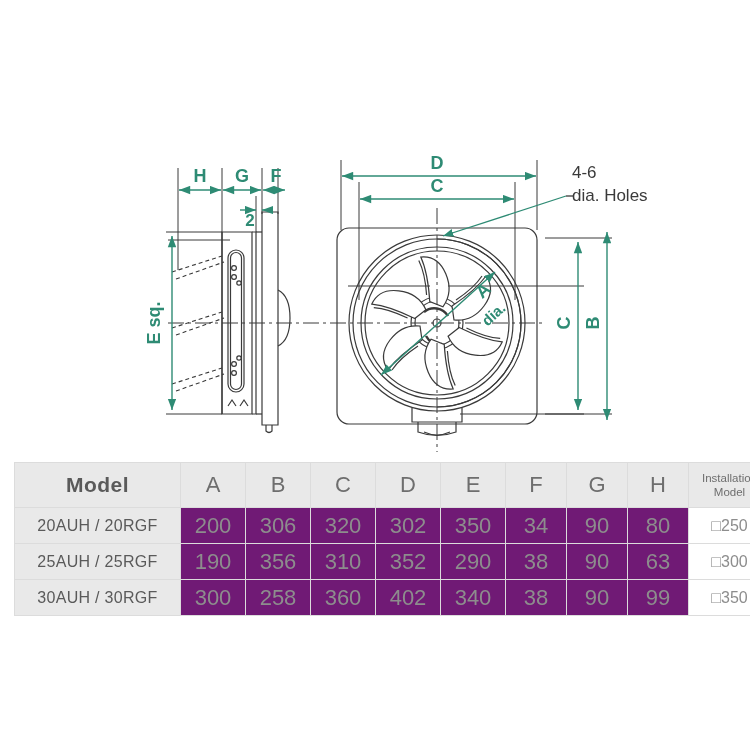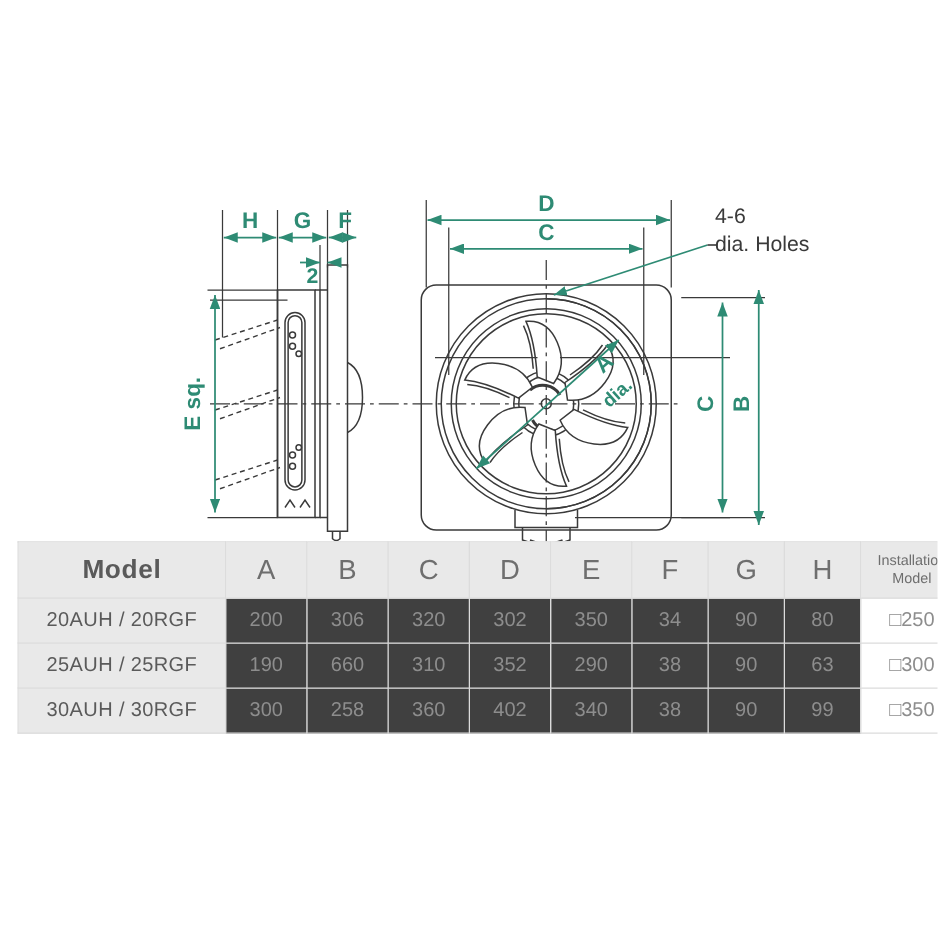--- a/index.html
+++ b/index.html
@@ -2,21 +2,21 @@
 <html><head>
 <meta charset="utf-8">
 <style>
   html,body{margin:0;padding:0;background:#ffffff;}
   body{
     width:750px;height:750px;position:relative;overflow:hidden;
     font-family:"Liberation Sans", sans-serif;
     background:#ffffff;
   }
   #drawing{position:absolute;left:0;top:0;width:750px;height:460px;}
-  #table-wrap{position:absolute;left:14px;top:433px;width:722px;}
+  #table-wrap{position:absolute;left:14px;top:462px;width:722px;}
 
   table.spec{
     border-collapse:collapse;
     width:722px;
     table-layout:fixed;
     border:1px solid #c9c9c9;
     background:#ffffff;
   }
   table.spec td, table.spec th{
     border:1px solid #dcdcdc;
@@ -40,23 +40,23 @@
   }
   tbody td{height:35px;}
   td.model-cell{
     background:#e9e9e9;
     color:#5a5a5a;
     font-size:16px;
     font-weight:normal;
     letter-spacing:.3px;
   }
   td.val{
-    background:#404040;
+    background:#701a75;
     color:#8d8d8d;
-    font-size:16px;
+    font-size:22px;
   }
   td.install{
     background:#ffffff;color:#8d8d8d;font-size:16px;
   }
 </style>
 </head>
 <body>
 
 <svg id="drawing" viewBox="0 0 750 460">
   <defs>
@@ -257,21 +257,21 @@
         <td class="val">302</td>
         <td class="val">350</td>
         <td class="val">34</td>
         <td class="val">90</td>
         <td class="val">80</td>
         <td class="install">□250</td>
       </tr>
       <tr>
         <td class="model-cell">25AUH / 25RGF</td>
         <td class="val">190</td>
-        <td class="val">660</td>
+        <td class="val">356</td>
         <td class="val">310</td>
         <td class="val">352</td>
         <td class="val">290</td>
         <td class="val">38</td>
         <td class="val">90</td>
         <td class="val">63</td>
         <td class="install">□300</td>
       </tr>
       <tr>
         <td class="model-cell">30AUH / 30RGF</td>

